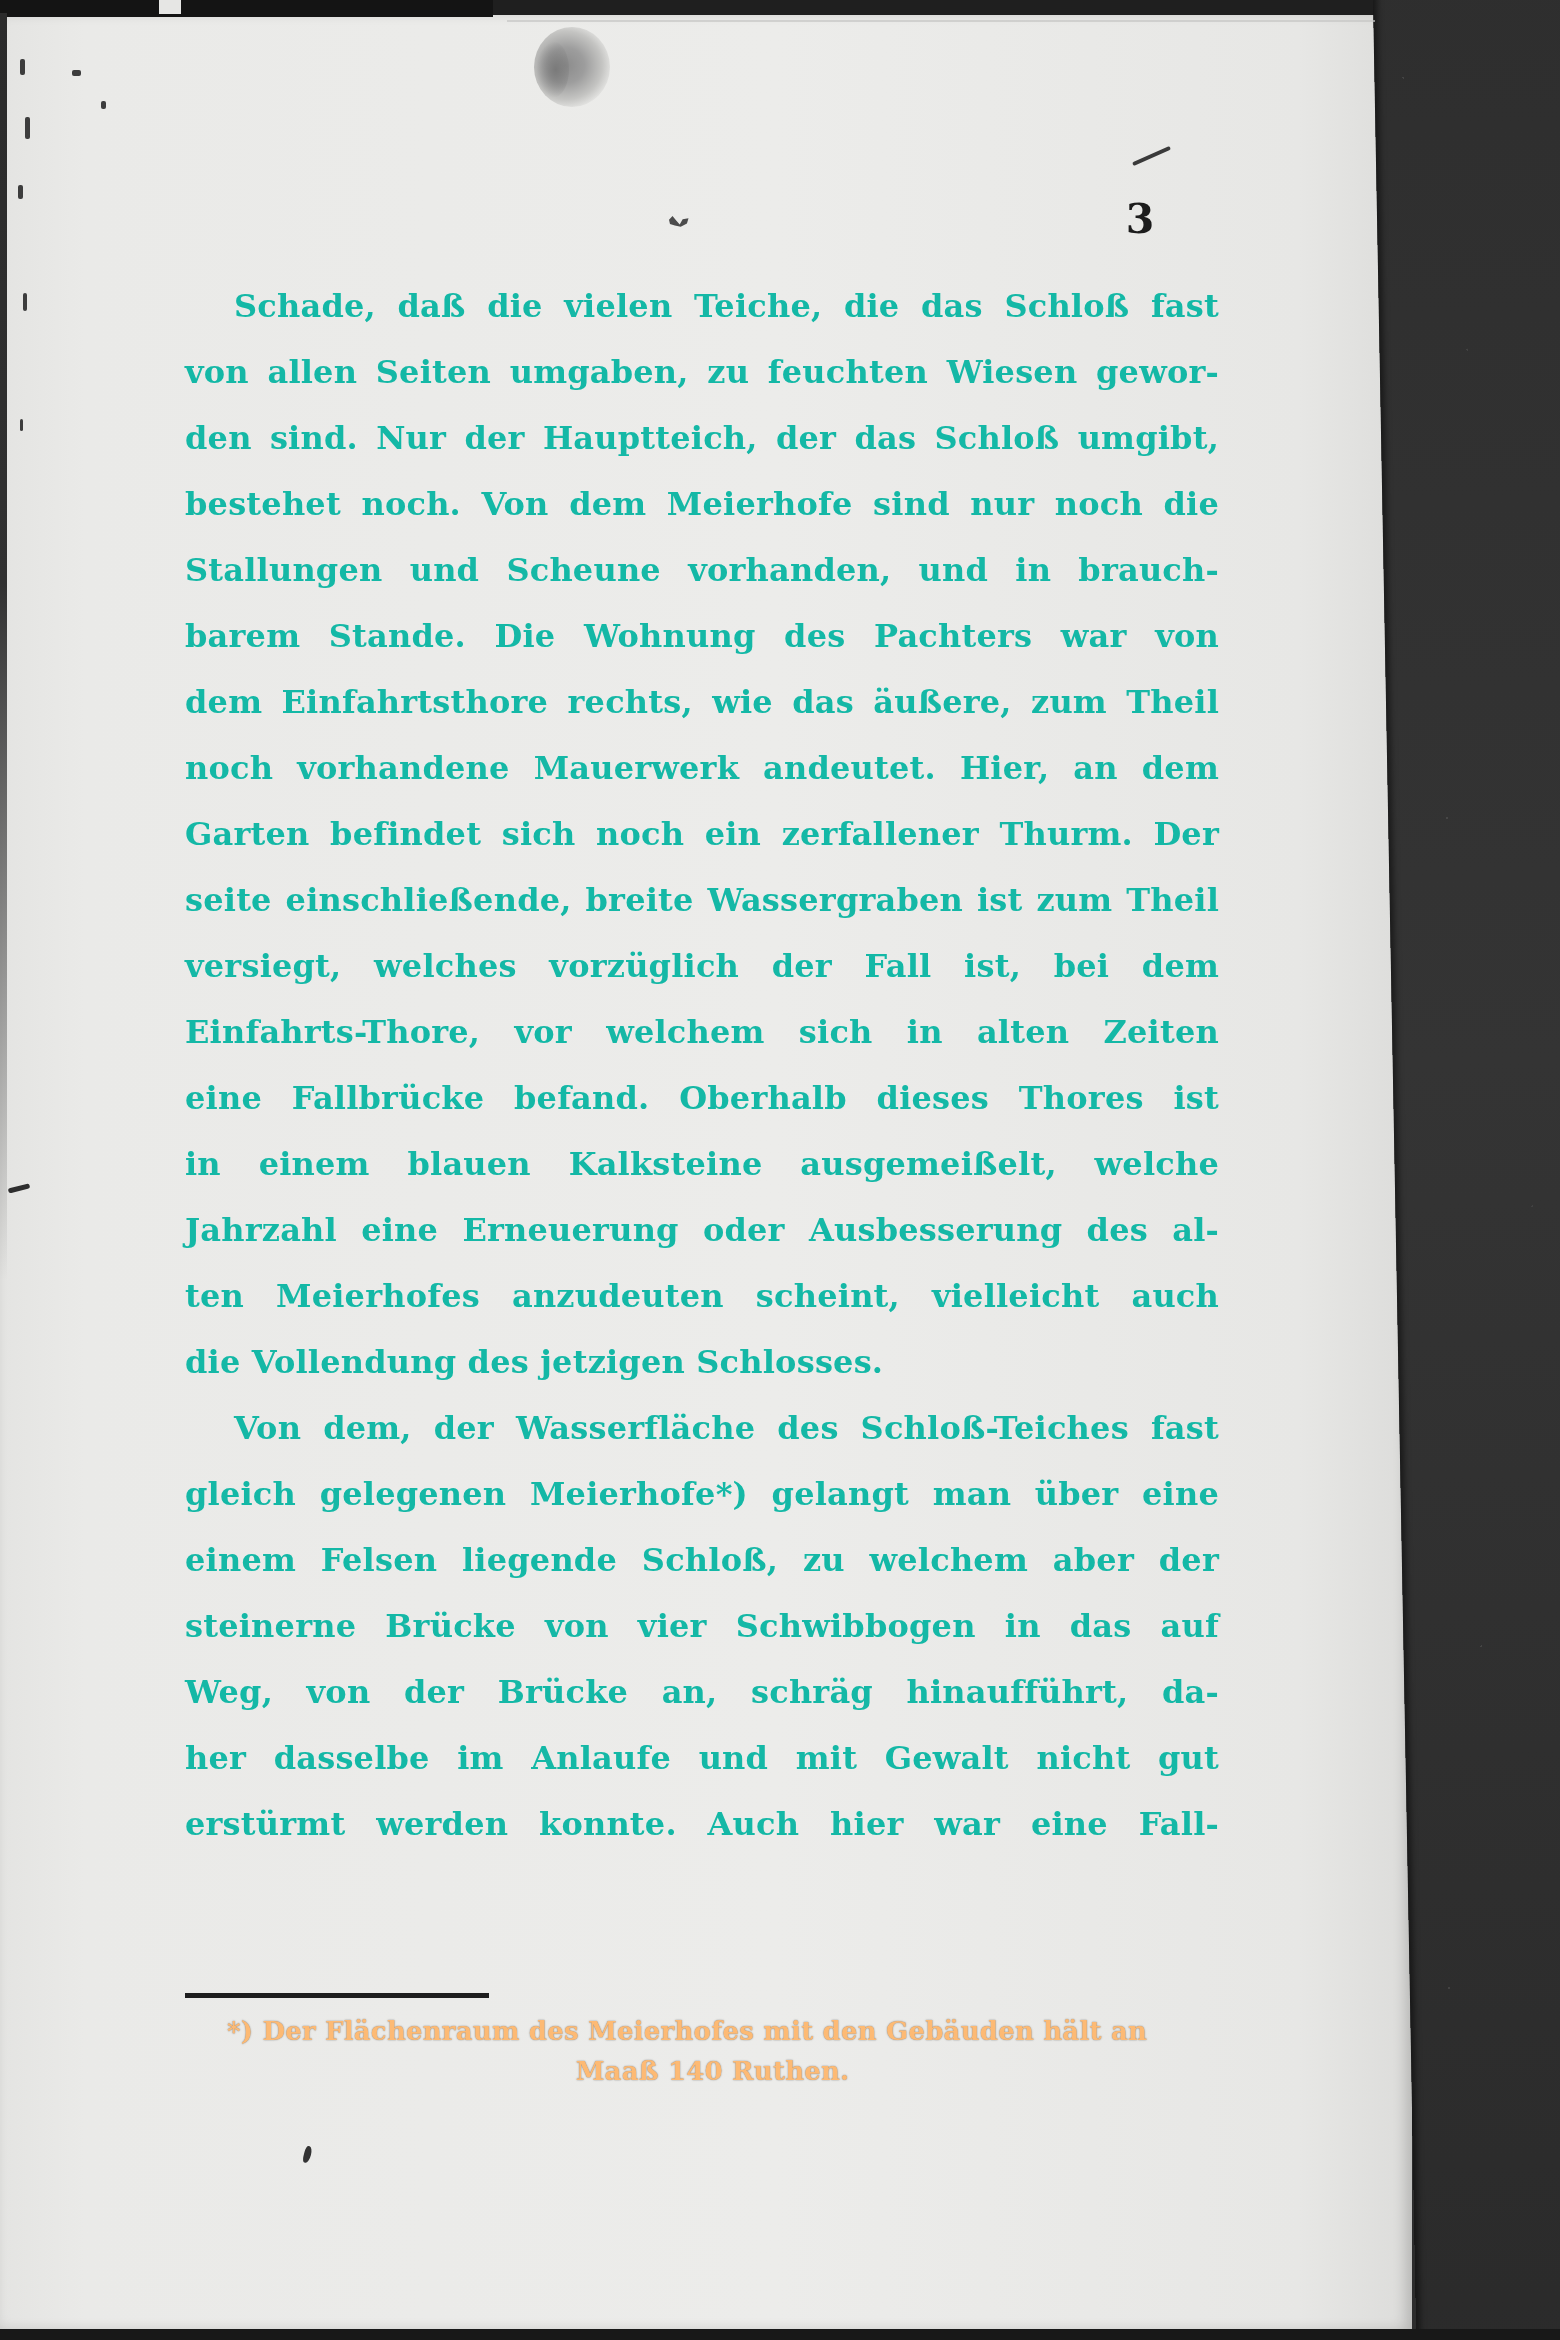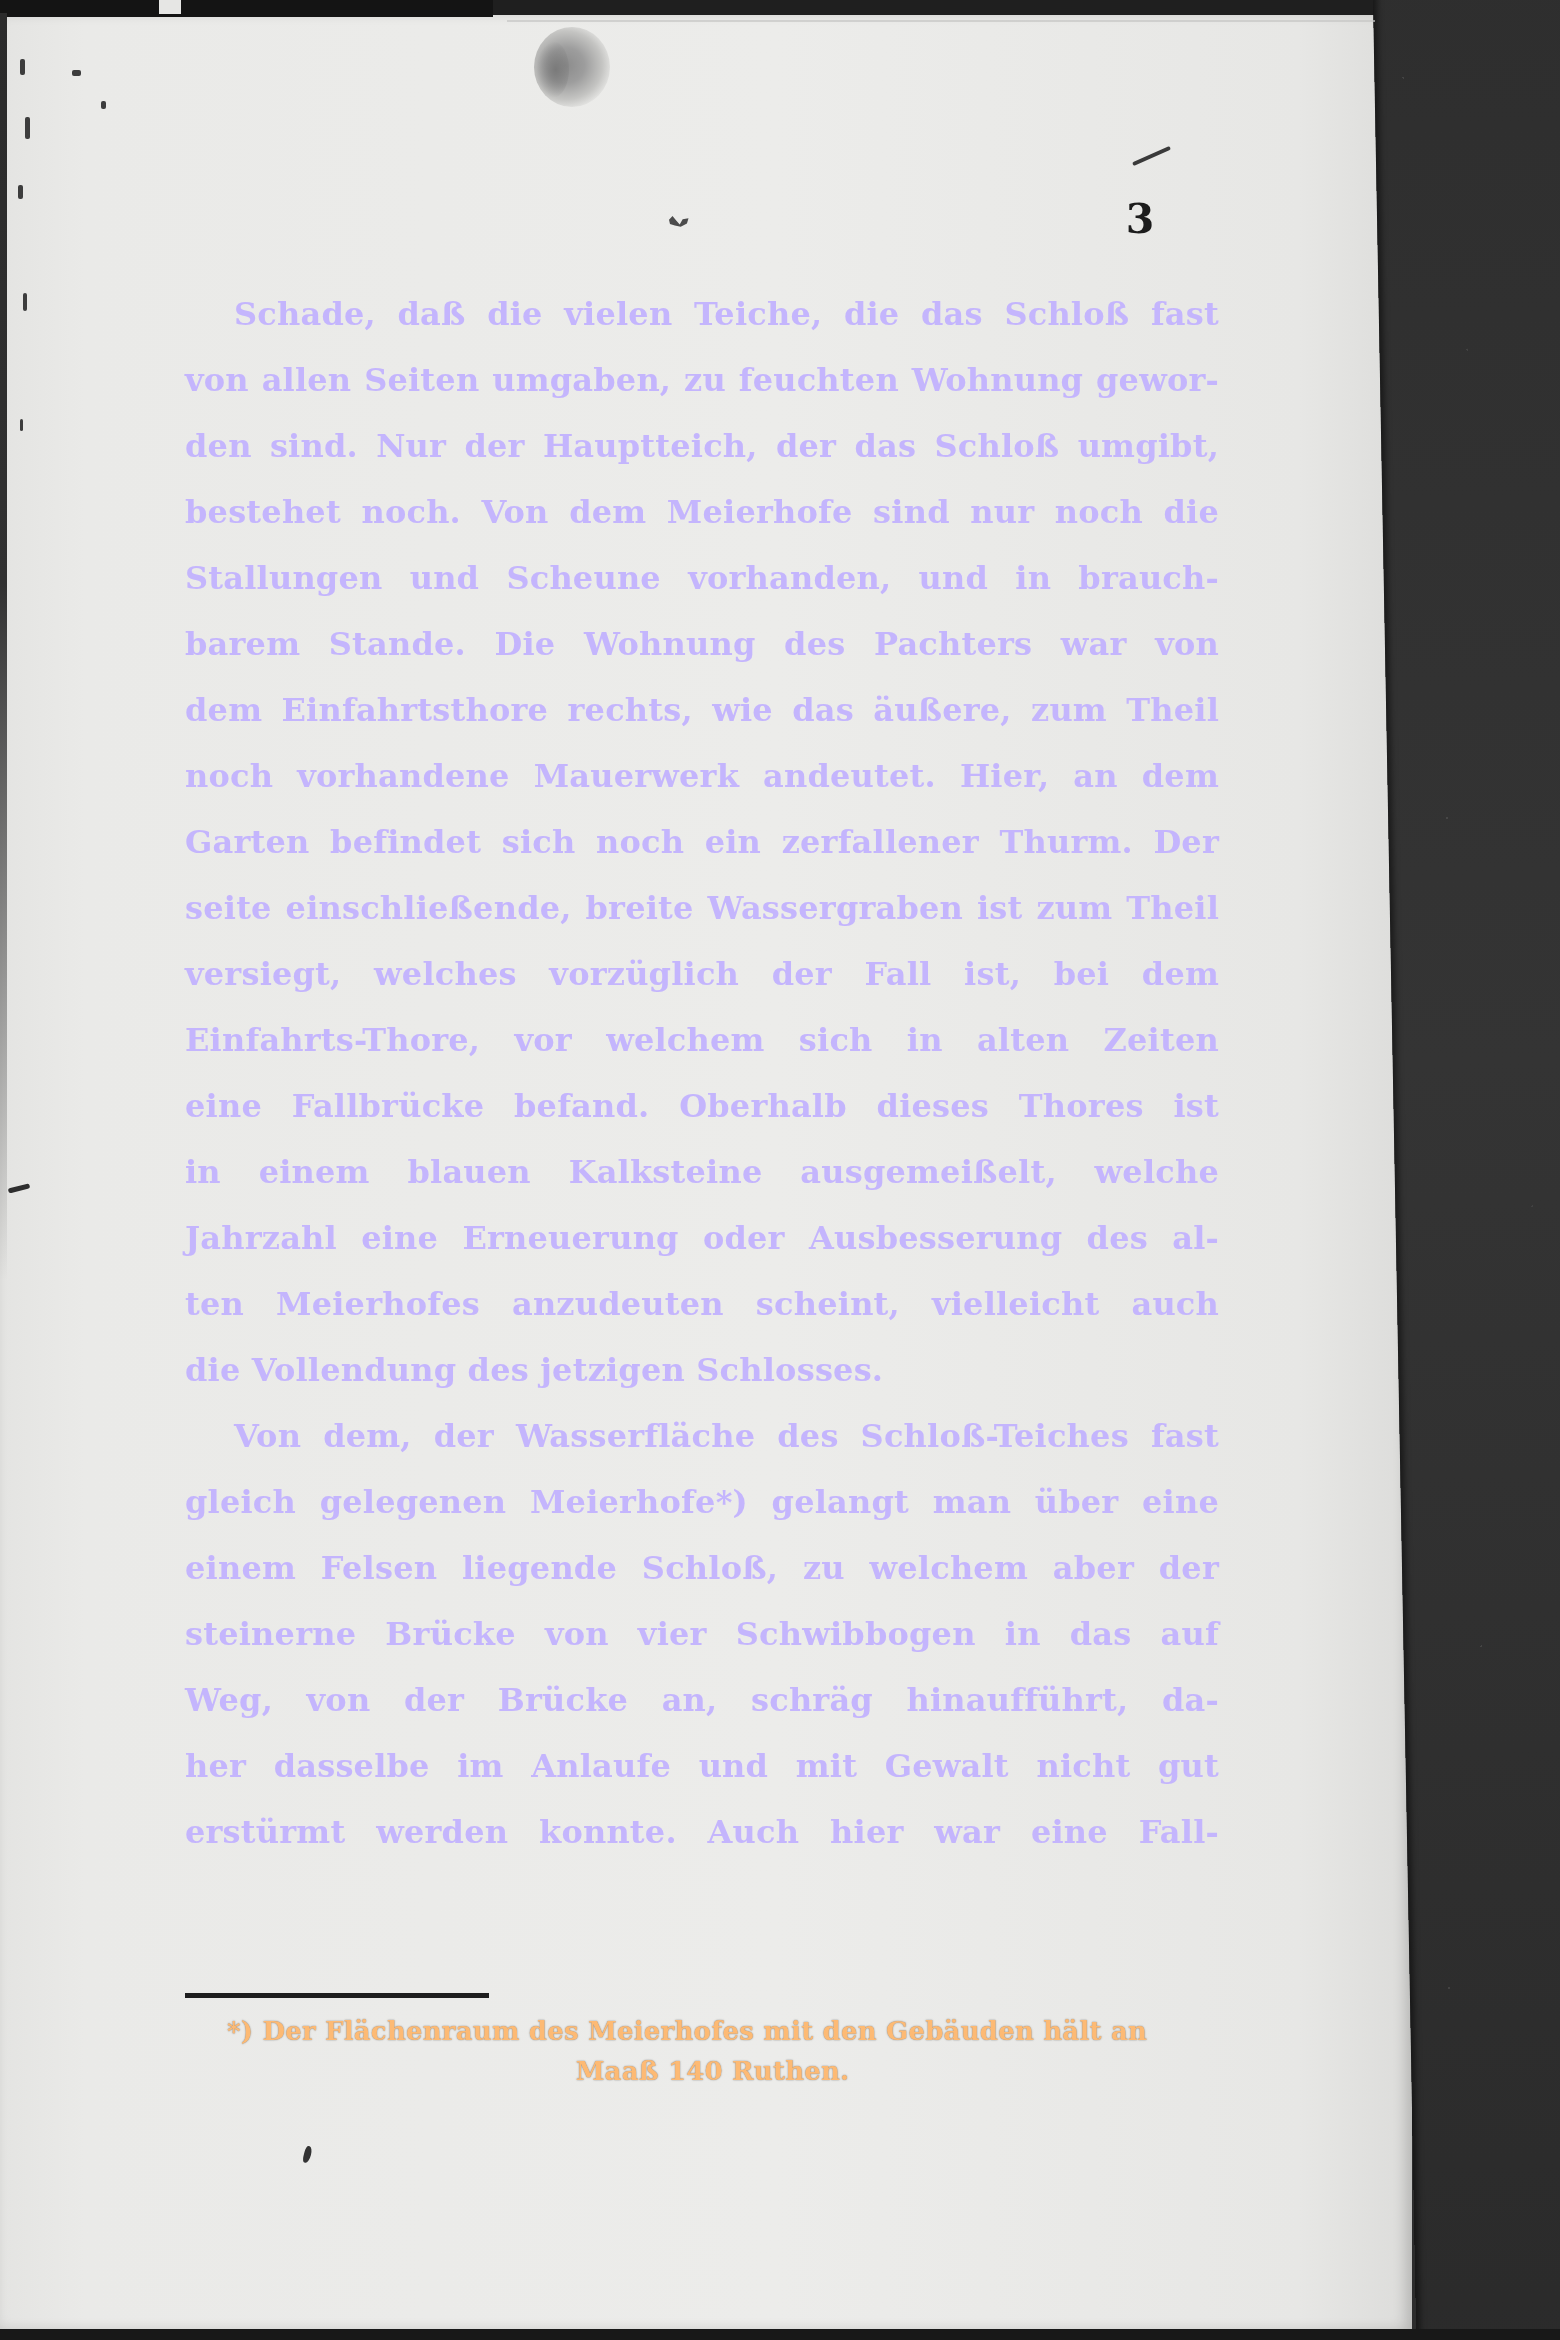--- a/index.html
+++ b/index.html
@@ -60,21 +60,21 @@
   .comma-mark { position:absolute; left:304px; top:2146px; width:6.8px; height:16.6px; background:#333; border-radius:45% 55% 60% 40%; transform:rotate(14deg); }
   .dash-mark { position:absolute; left:7.8px; top:1186px; width:21.5px; height:4.9px; background:#2e2e2e; border-radius:2.9px; transform:rotate(-14deg); }
 
   
   .page-number {
     position:absolute; left:1106px; top:195px; width:68px;
     font-size:41px; font-weight:700; color:#1c1c1c; text-align:center;
   }
 
   
-  .text-block { position:absolute; left:185px; top:281px; width:1034px; color:#c4b5fd; }
+  .text-block { position:absolute; left:185px; top:273px; width:1034px; color:#14b8a6; }
   .body-line {
     height:66px; line-height:66px; font-size:32px; font-weight:700;
     letter-spacing:0.2px; white-space:nowrap;
     text-align:justify; text-align-last:justify;
   }
   .body-line.indent { padding-left:49px; }
   .body-line.no-just { text-align:left; text-align-last:left; }
 
   
   .footnote-rule { position:absolute; left:185px; top:1993px; width:304px; height:4.9px; background:#1e1e1e; }
@@ -107,21 +107,21 @@
   <div class="speck" style="left:17.6px; top:185px; width:5.9px; height:13.7px;"></div>
   <div class="speck" style="left:23.4px; top:293px; width:3.9px; height:17.6px;"></div>
   <div class="speck" style="left:19.5px; top:419px; width:3.9px; height:11.7px;"></div>
   <div class="speck" style="left:72px; top:70px; width:8.8px; height:5.9px;"></div>
   <div class="speck" style="left:101px; top:101px; width:4.9px; height:7.8px;"></div>
 
   <div class="page-number">3</div>
 
   <div class="text-block">
     <div class="body-line indent">Schade, daß die vielen Teiche, die das Schloß fast</div>
-    <div class="body-line">von allen Seiten umgaben, zu feuchten Wohnung gewor-</div>
+    <div class="body-line">von allen Seiten umgaben, zu feuchten Wiesen gewor-</div>
     <div class="body-line">den sind. Nur der Hauptteich, der das Schloß umgibt,</div>
     <div class="body-line">bestehet noch. Von dem Meierhofe sind nur noch die</div>
     <div class="body-line">Stallungen und Scheune vorhanden, und in brauch-</div>
     <div class="body-line">barem Stande. Die Wohnung des Pachters war von</div>
     <div class="body-line">dem Einfahrtsthore rechts, wie das äußere, zum Theil</div>
     <div class="body-line">noch vorhandene Mauerwerk andeutet. Hier, an dem</div>
     <div class="body-line">Garten befindet sich noch ein zerfallener Thurm. Der</div>
     <div class="body-line">seite einschließende, breite Wassergraben ist zum Theil</div>
     <div class="body-line">versiegt, welches vorzüglich der Fall ist, bei dem</div>
     <div class="body-line">Einfahrts-Thore, vor welchem sich in alten Zeiten</div>

